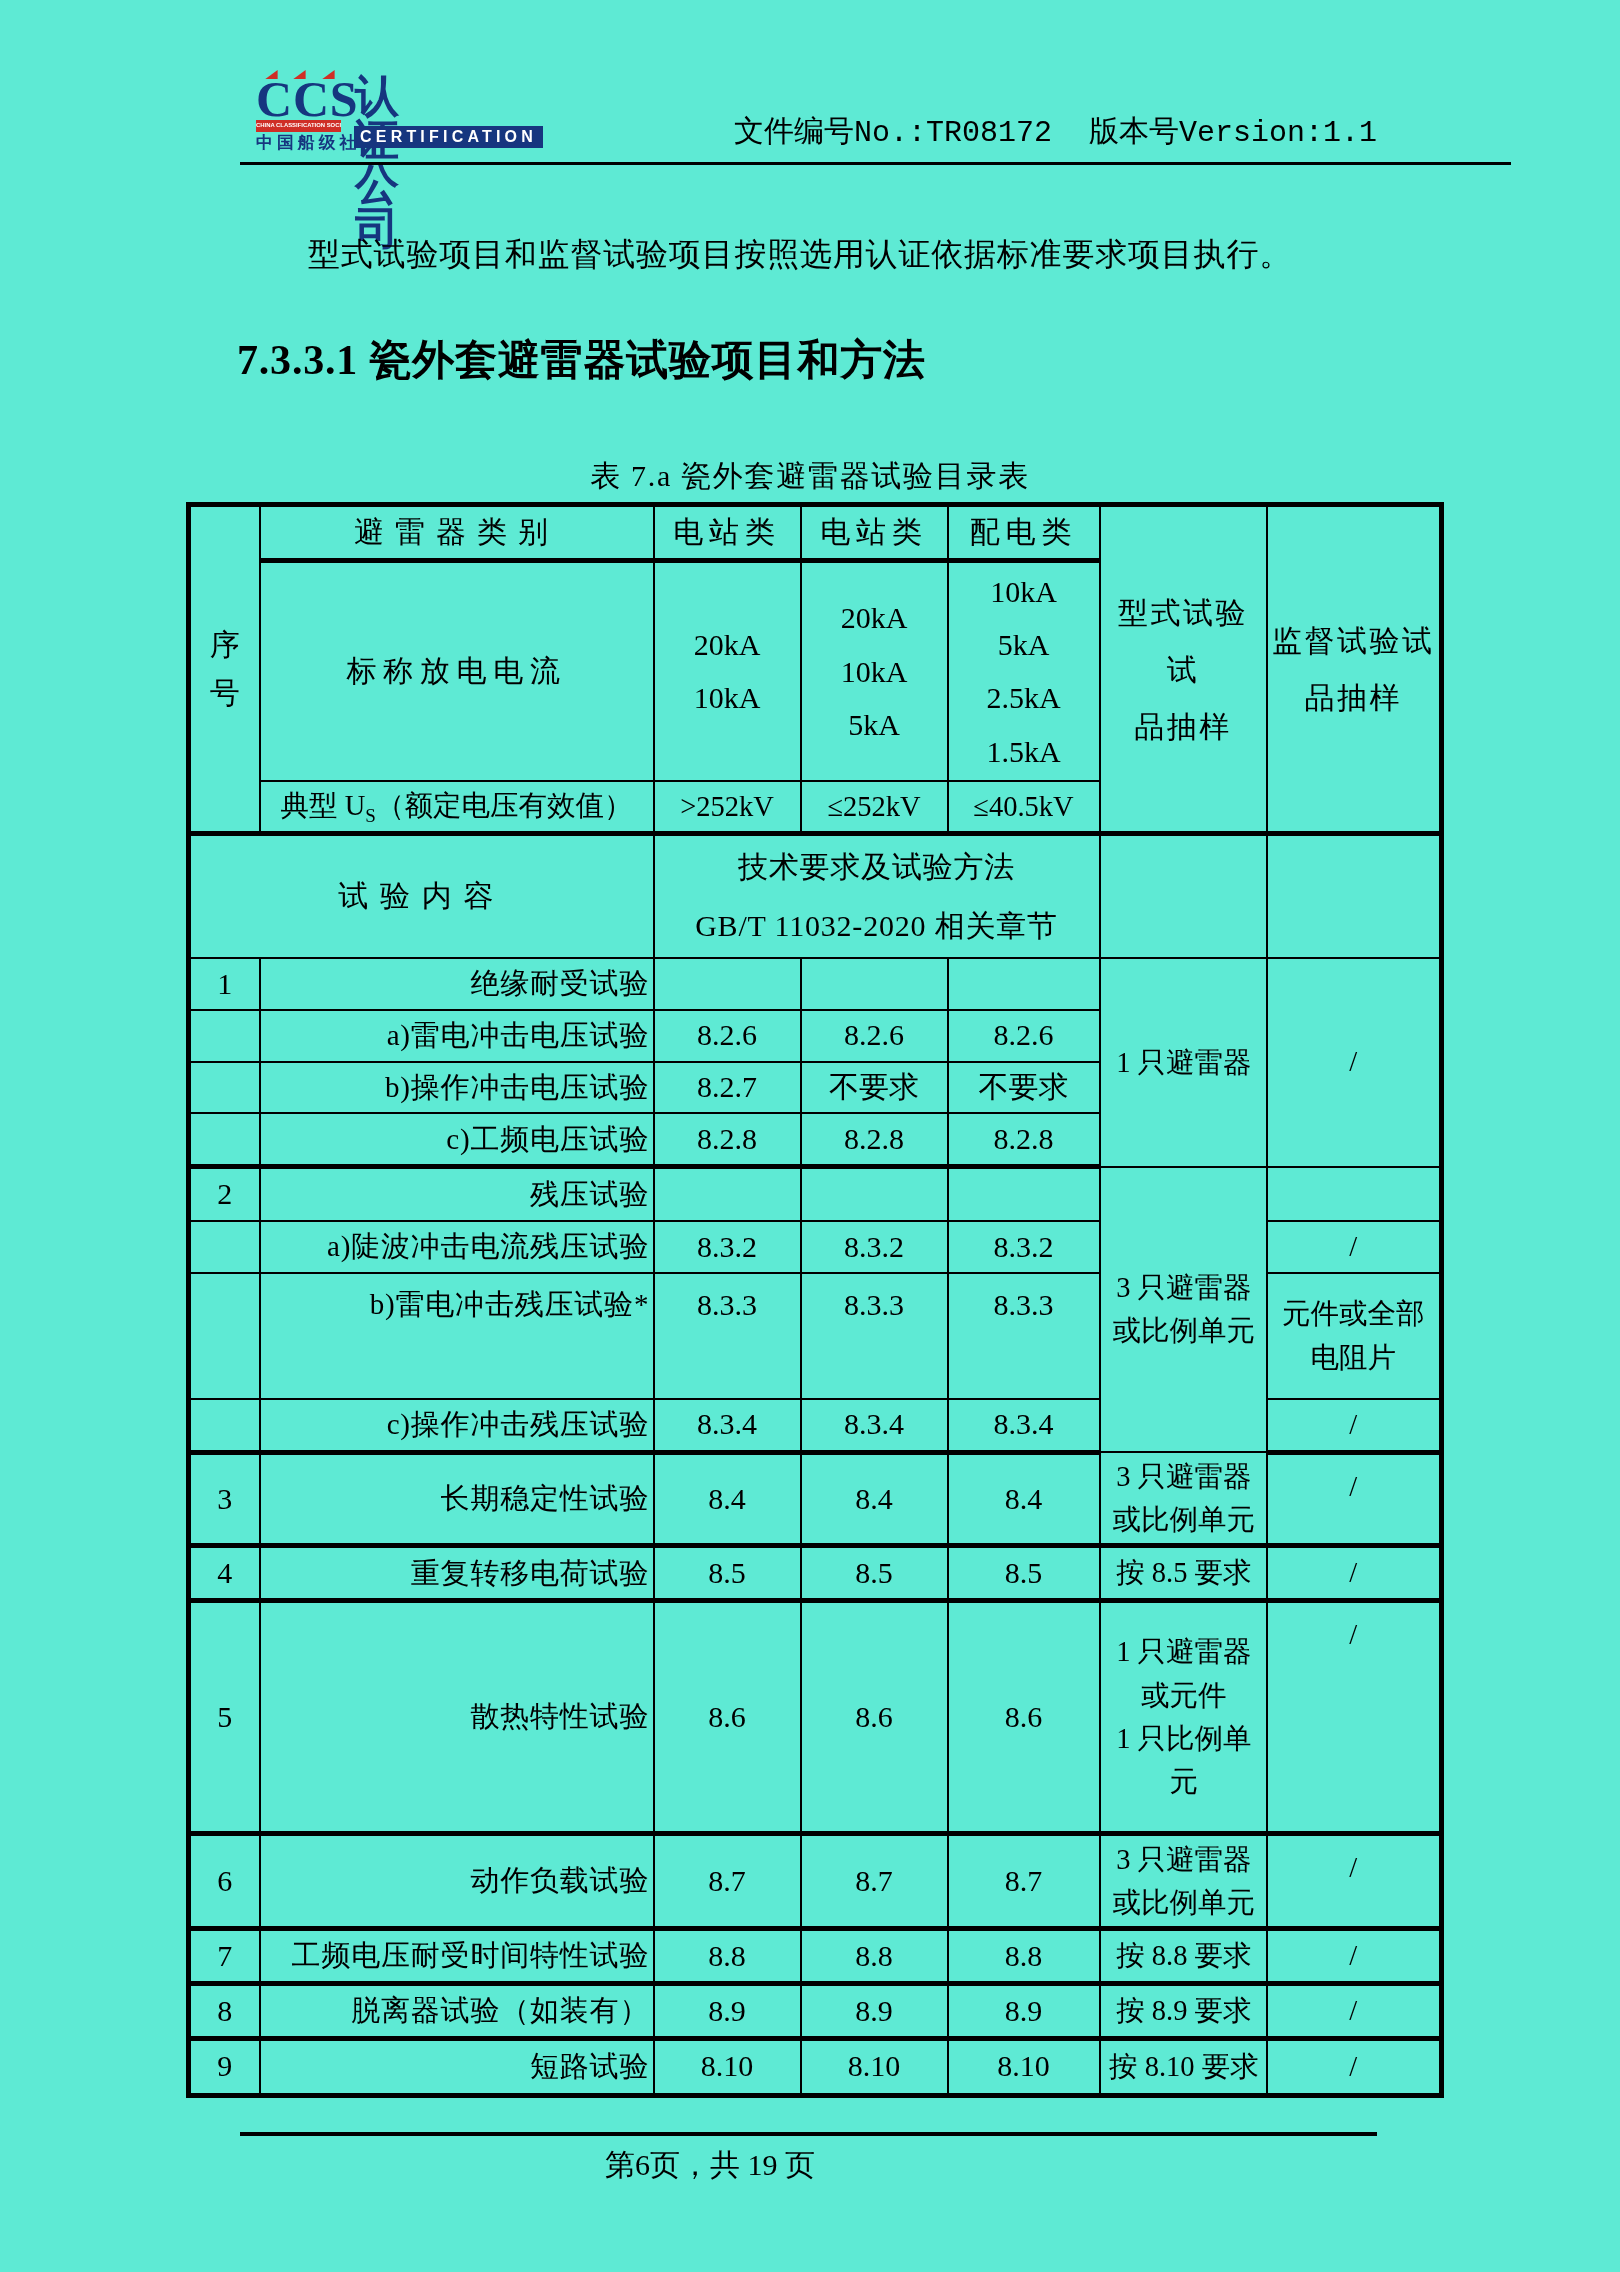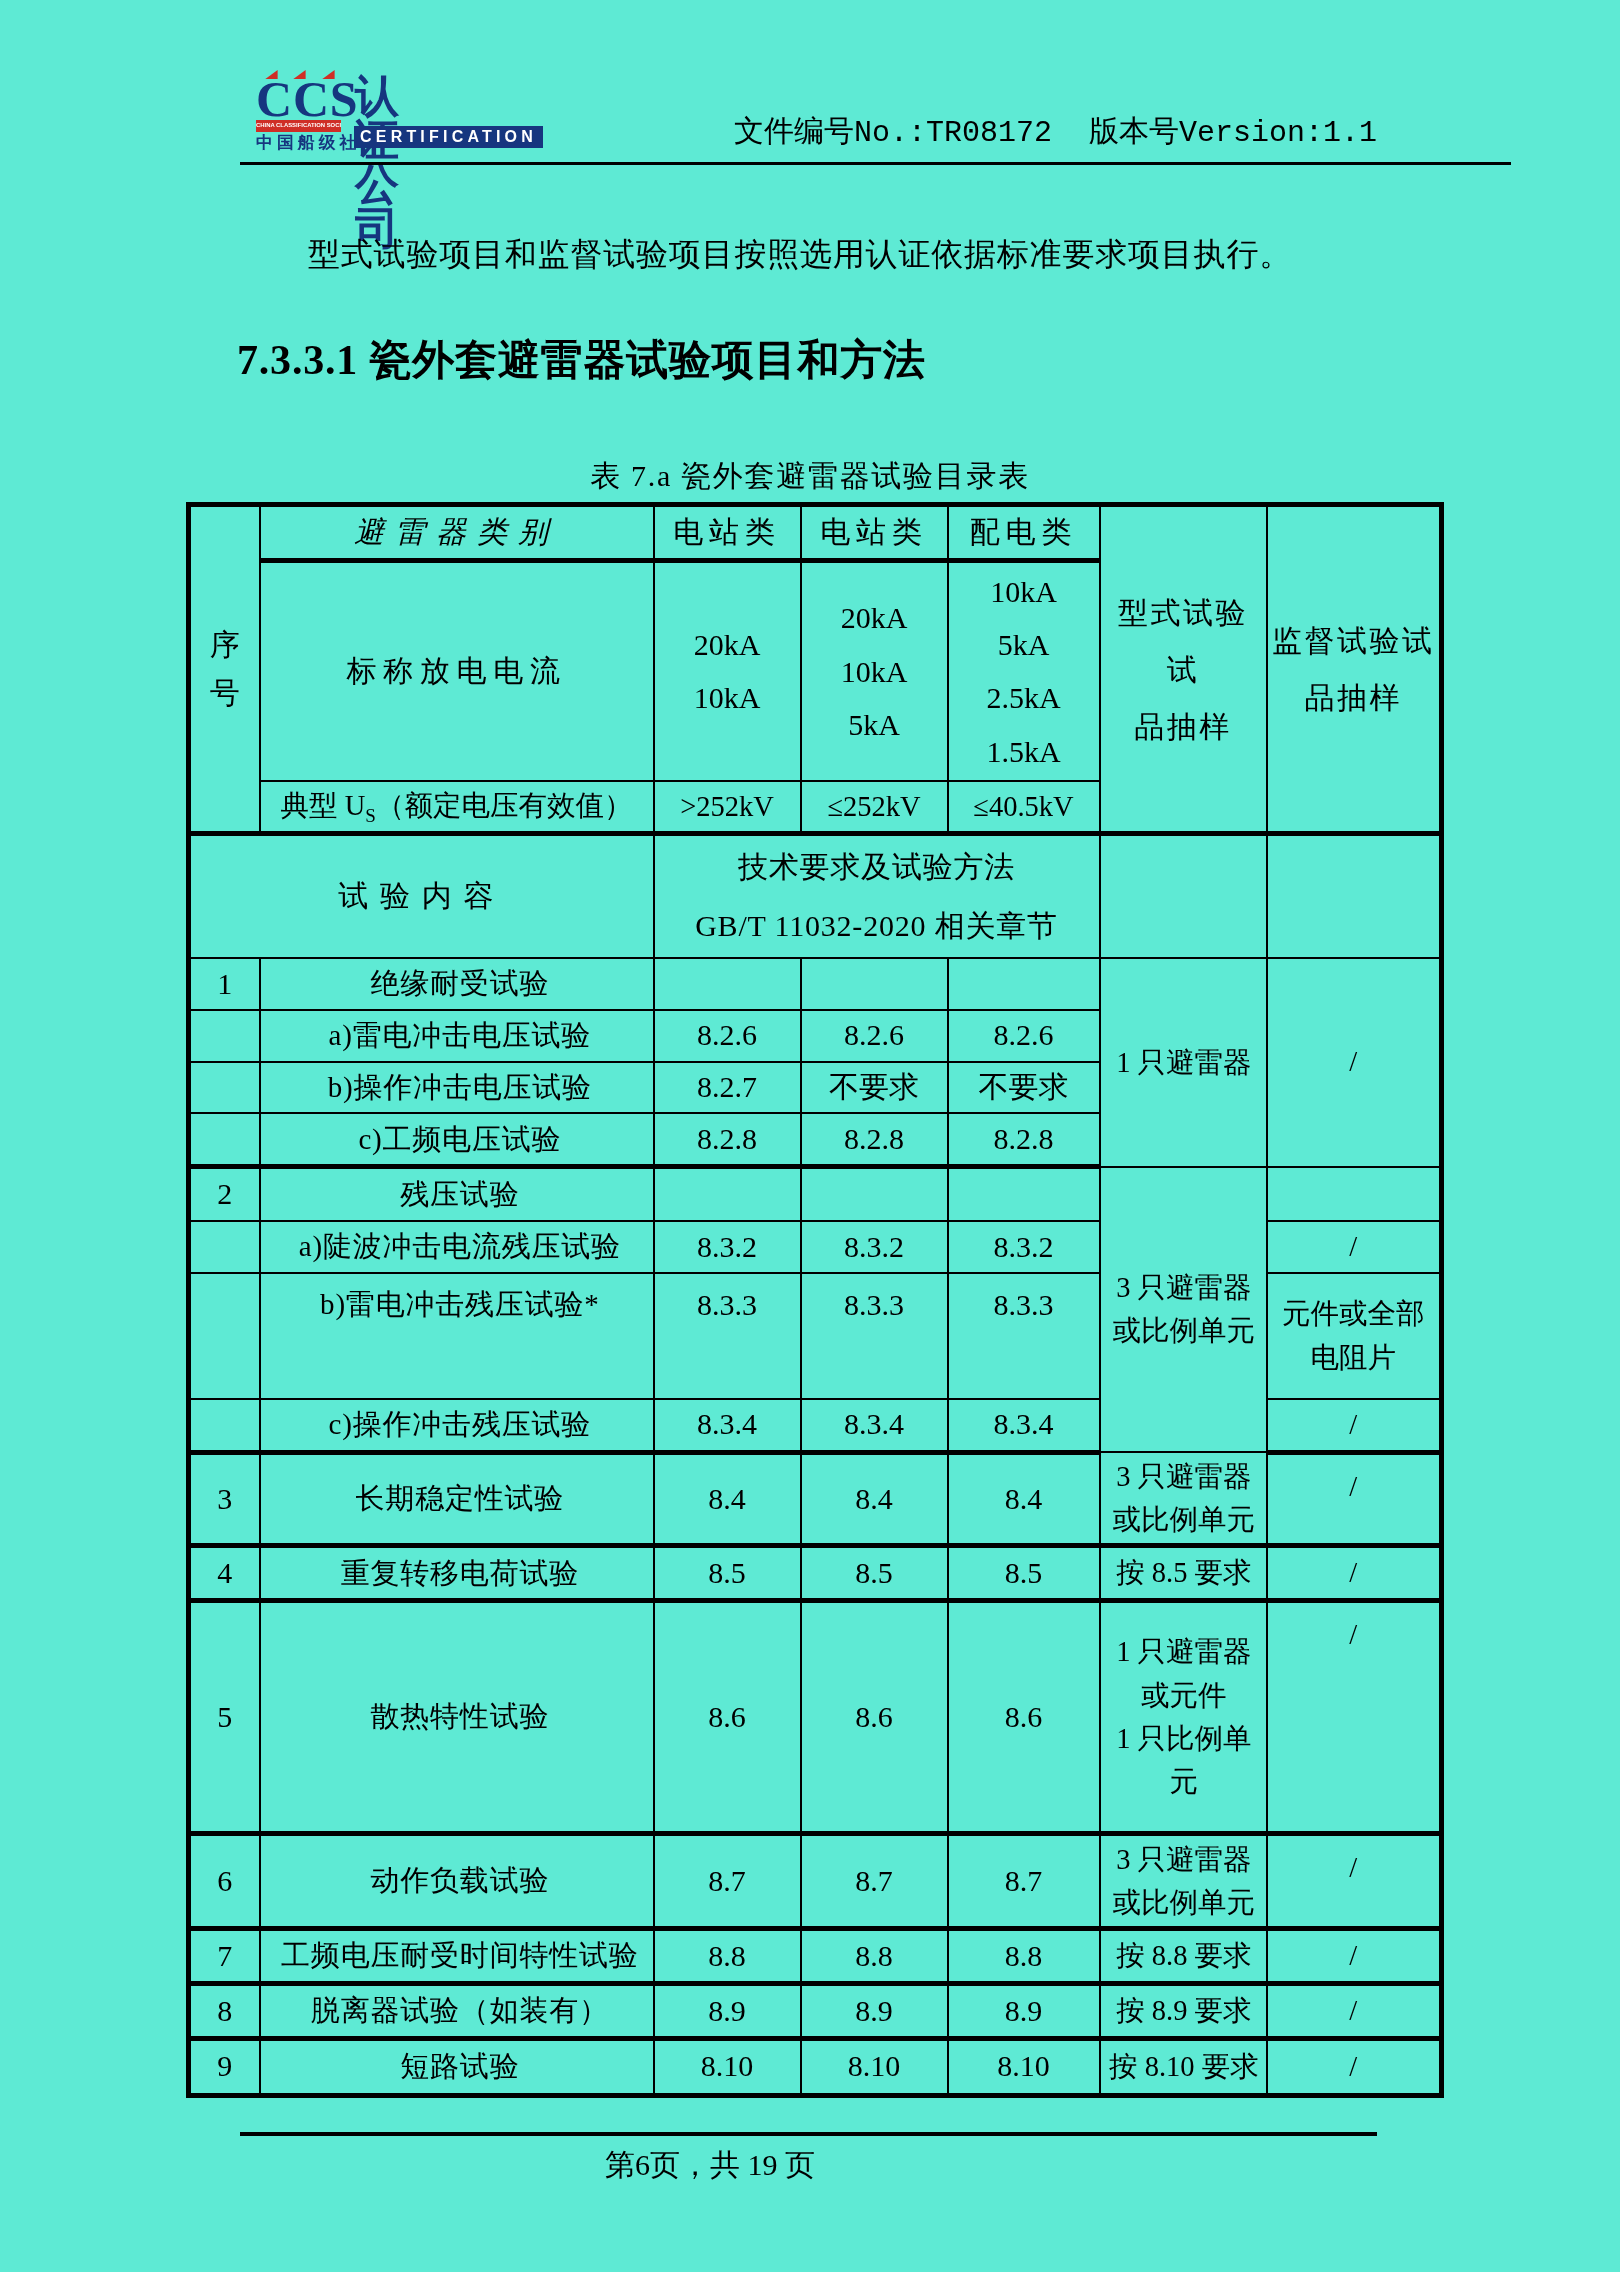--- a/index.html
+++ b/index.html
@@ -35,22 +35,22 @@
   .heading { position:absolute; left:237px; top:332px; font-size:42px; font-weight:bold; letter-spacing:0.8px; }
   .table-title { position:absolute; left:0; top:456px; width:1620px; text-align:center;
     font-size:30px; letter-spacing:1.7px; }
   .footer-text { position:absolute; left:0; top:2145px; width:1420px; text-align:center; font-size:30px; }
   
   table.main { position:absolute; left:186px; top:502px; border-collapse:collapse;
     table-layout:fixed; width:1254px; font-size:30px; border:5px solid #000; }
   td { border:2.5px solid #000; text-align:center; vertical-align:middle;
     padding:1.7px 3.3px; white-space:pre-line; line-height:1.55; overflow:hidden; }
   tr.tb td { border-bottom-width:5px; }
-  td.lbl { text-align:center; padding-left:10px; font-size:29px; letter-spacing:0.8px; }
-  td.hdr-spaced { letter-spacing:11px;font-style:italic; }
+  td.lbl { text-align:right; padding-left:10px; font-size:29px; letter-spacing:0.8px; }
+  td.hdr-spaced { letter-spacing:11px; }
   td.cls-cell { letter-spacing:5.9px; }
   td.nominal { letter-spacing:6.7px; }
   td.ka { line-height:1.78; }
   td.usl { font-size:28.5px; }
   td.content-hdr { letter-spacing:11.7px; }
   td.tech { line-height:1.95; letter-spacing:0.8px; }
   td.sampling-hdr { line-height:1.9; letter-spacing:2.5px; }
   td.samp { font-size:28.5px; line-height:1.52; padding-left:1.7px; padding-right:0; }
   td.sup { font-size:28.5px; }
   td.vtop { vertical-align:top; padding-top:10px; }

